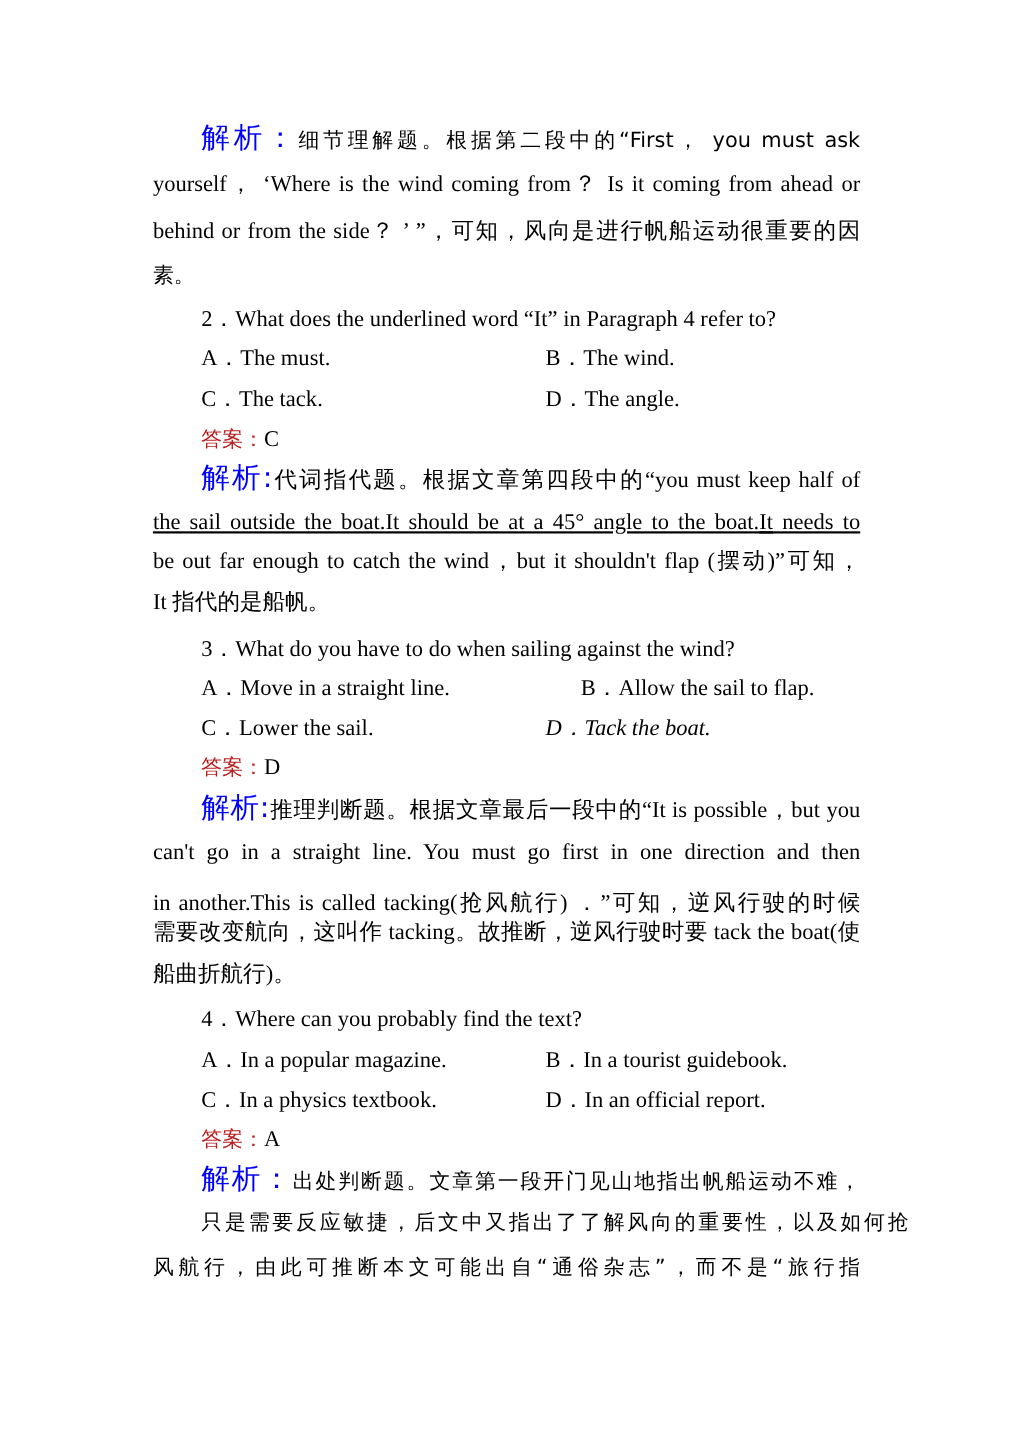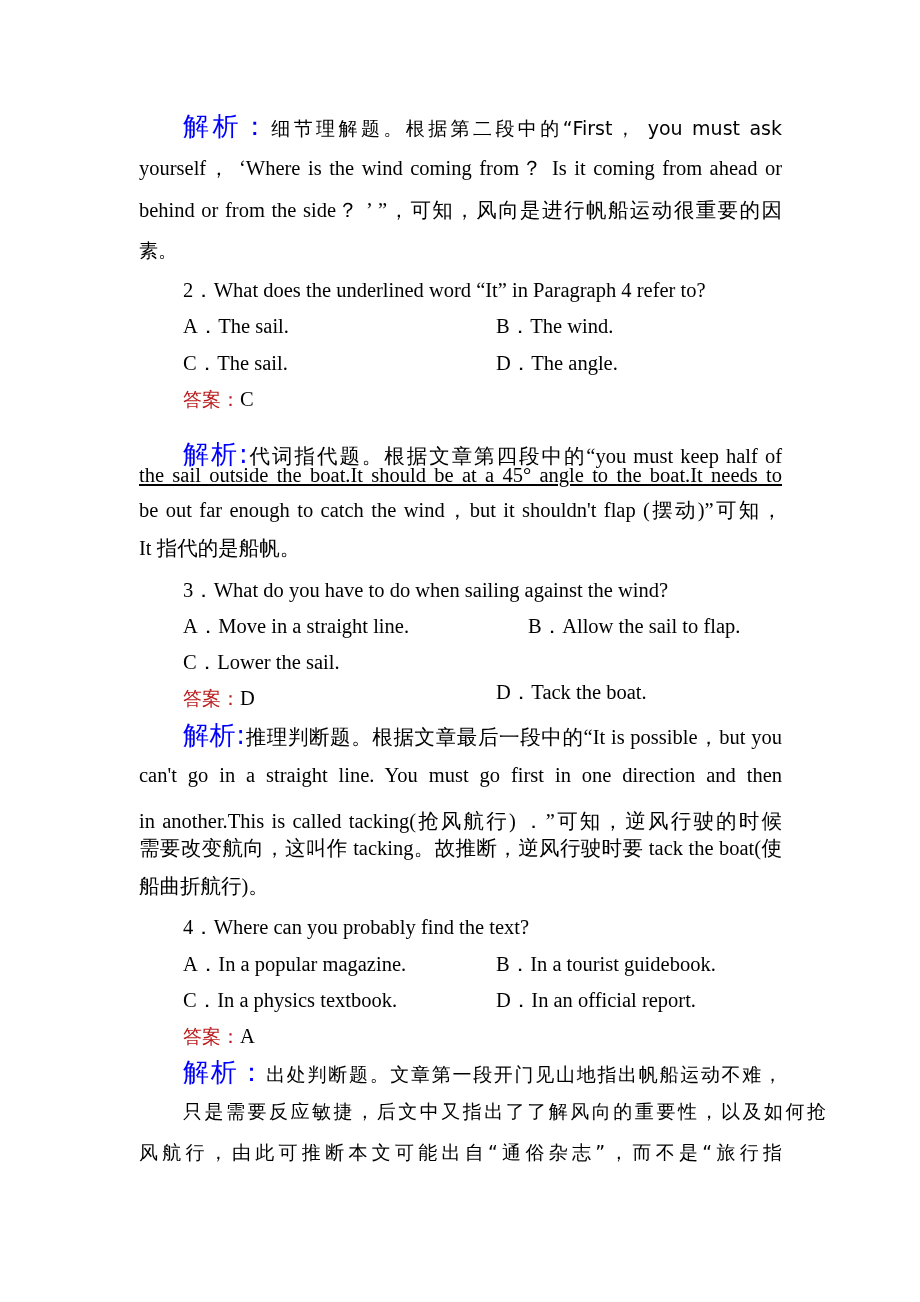--- a/index.html
+++ b/index.html
@@ -63,41 +63,41 @@
 <div class="page">
 
   <div class="line justify" style="top:114px; padding-left:44px; width:599px;">
     <span class="label-blue">解析：</span><span class="cjk">细节理解题。根据第二段中的“First， you must ask</span>
   </div>
   <div class="line justify" style="top:156px;">yourself，  ‘Where is the wind coming from？ Is it coming from ahead or</div>
   <div class="line justify" style="top:198px;">behind or from the side？ ’ ”，可知，风向是进行帆船运动很重要的因</div>
   <div class="line cjk" style="top:238px;">素。</div>
 
   <div class="line indent" style="top:278px;">2．What does the underlined word “It” in Paragraph 4 refer to?</div>
-  <div class="opt opt-left" style="top:314px;">A．The sail.</div>
+  <div class="opt opt-left" style="top:314px;">A．The must.</div>
   <div class="opt opt-right" style="top:314px;">B．The wind.</div>
-  <div class="opt opt-left" style="top:351px;">C．The sail.</div>
+  <div class="opt opt-left" style="top:351px;">C．The tack.</div>
   <div class="opt opt-right" style="top:351px;">D．The angle.</div>
   <div class="line indent" style="top:387px;">
     <span class="label-red">答案：</span><span>C</span>
   </div>
-  <div class="line justify" style="top:423px; padding-left:44px; width:599px;margin-top:19px;">
+  <div class="line justify" style="top:423px; padding-left:44px; width:599px;">
     <span class="label-blue">解析:</span><span>代词指代题。根据文章第四段中的“you must keep half of</span>
   </div>
   <div class="line justify" style="top:463px;text-decoration:underline;">
     <span>the sail outside the boat.It should be at a 45° angle to the boat.</span><u class="ul">It</u><span> needs to</span>
   </div>
   <div class="line justify" style="top:498px;">be out far enough to catch the wind，but it shouldn't flap (摆动)”可知，</div>
   <div class="line" style="top:536px;">It 指代的是船帆。</div>
 
   <div class="line indent" style="top:578px;">3．What do you have to do when sailing against the wind?</div>
   <div class="opt opt-left" style="top:614px;">A．Move in a straight line.</div>
   <div class="opt opt-right" style="top:614px;margin-left:32px;">B．Allow the sail to flap.</div>
   <div class="opt opt-left" style="top:650px;">C．Lower the sail.</div>
-  <div class="opt opt-right" style="top:680px;">D．Tack the boat.</div>
+  <div class="opt opt-right" style="top:650px;font-style:italic;">D．Tack the boat.</div>
   <div class="line indent" style="top:686px;">
     <span class="label-red">答案：</span><span>D</span>
   </div>
   <div class="line justify" style="top:723px; padding-left:44px; width:599px;">
     <span class="label-blue">解析:</span><span>推理判断题。根据文章最后一段中的“It is possible，but you</span>
   </div>
   <div class="line justify" style="top:763px;">can't go in a straight line. You must go first in one direction and        then</div>
   <div class="line justify" style="top:797px;margin-top:12px;">in another.This is called tacking(抢风航行) ．”可知，逆风行驶的时候</div>
   <div class="line justify" style="top:836px;">需要改变航向，这叫作 tacking。故推断，逆风行驶时要 tack the boat(使</div>
   <div class="line" style="top:874px;">船曲折航行)。</div>

